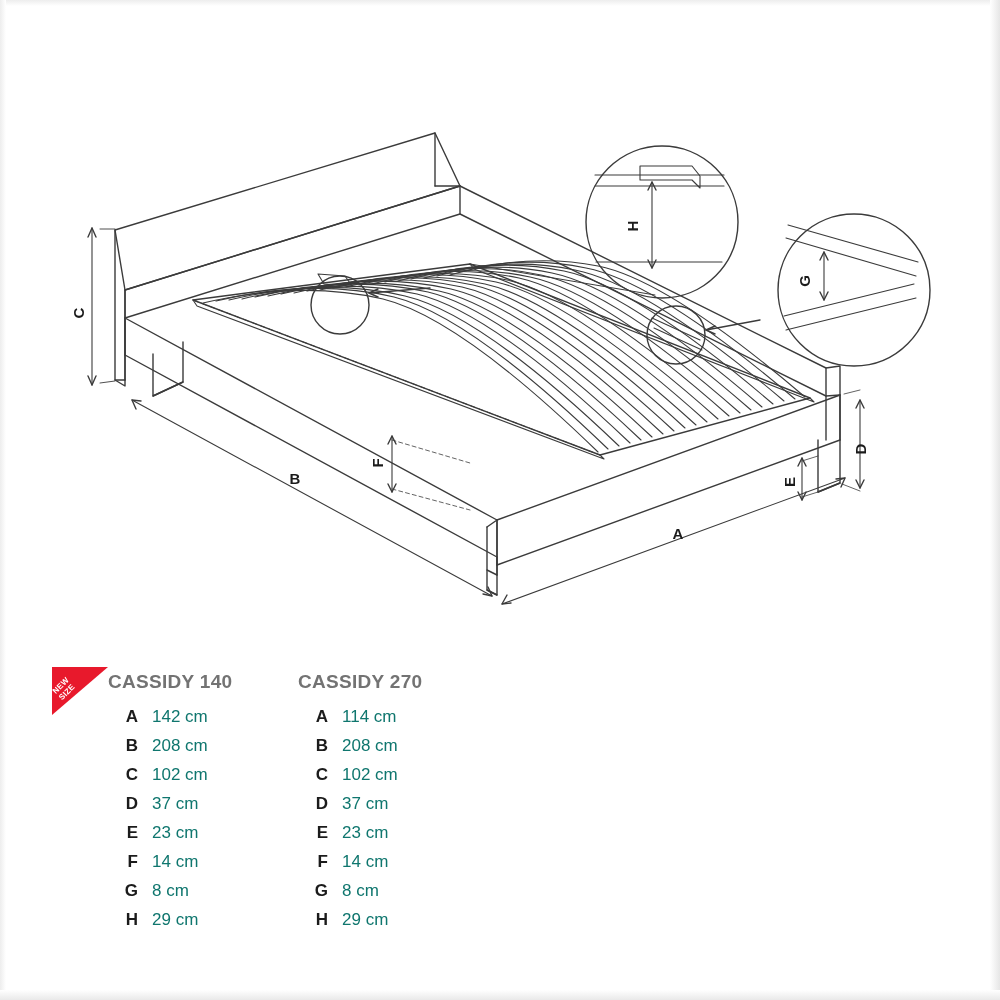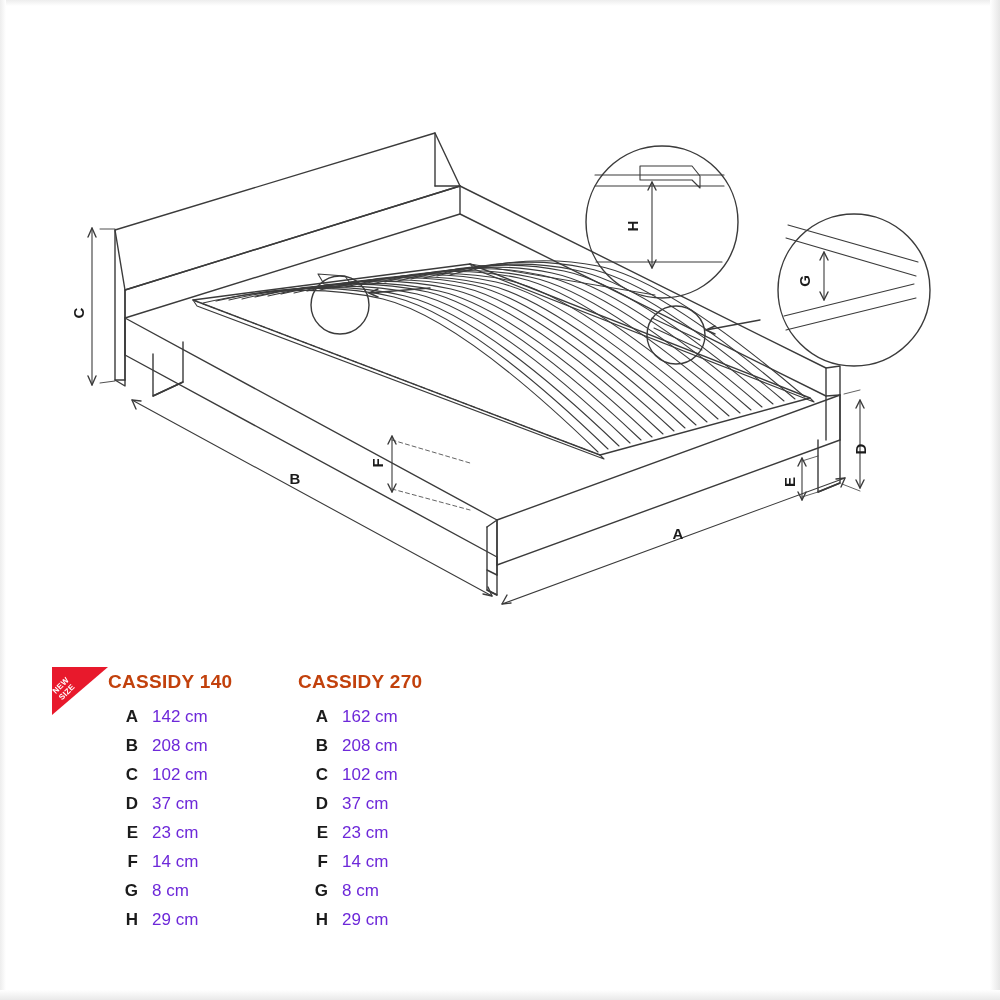--- a/index.html
+++ b/index.html
@@ -84,41 +84,41 @@
   }
   .col {
     position: absolute;
     top: 16px;
   }
   .col-1 { left: 52px; }
   .col-2 { left: 242px; }
   .col-title {
     font-size: 19px;
     font-weight: bold;
-    color: #c2410c;
+    color: #737373;
     letter-spacing: 0.3px;
     margin: 0 0 14px 4px;
     white-space: nowrap;
   }
   .spec-row {
     display: flex;
     align-items: baseline;
     height: 29px;
   }
   .spec-key {
     width: 34px;
     text-align: right;
     font-size: 17px;
     font-weight: bold;
     color: #1b1b1b;
   }
   .spec-val {
     margin-left: 14px;
     font-size: 17px;
-    color: #6d28d9;
+    color: #0f766e;
     white-space: nowrap;
   }
 
   .lbl {
     font-weight: bold;
     font-size: 15px;
     fill: #1b1b1b;
     font-family: "Liberation Sans", sans-serif;
   }
 </style>
@@ -355,21 +355,21 @@
         <span class="spec-key">H</span>
         <span class="spec-val">29 cm</span>
       </div>
     </div>
 
     <div class="col col-2">
       <div class="col-title">CASSIDY 270</div>
 
       <div class="spec-row">
         <span class="spec-key">A</span>
-        <span class="spec-val">162 cm</span>
+        <span class="spec-val">114 cm</span>
       </div>
       <div class="spec-row">
         <span class="spec-key">B</span>
         <span class="spec-val">208 cm</span>
       </div>
       <div class="spec-row">
         <span class="spec-key">C</span>
         <span class="spec-val">102 cm</span>
       </div>
       <div class="spec-row">

